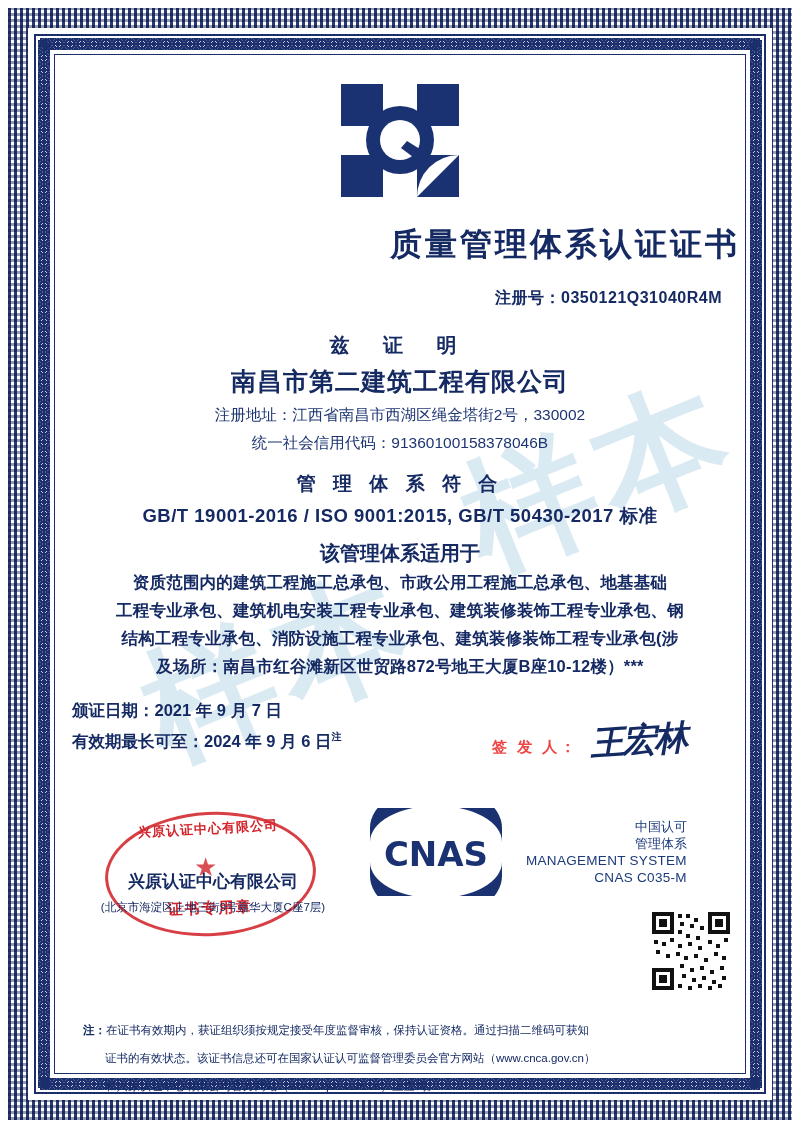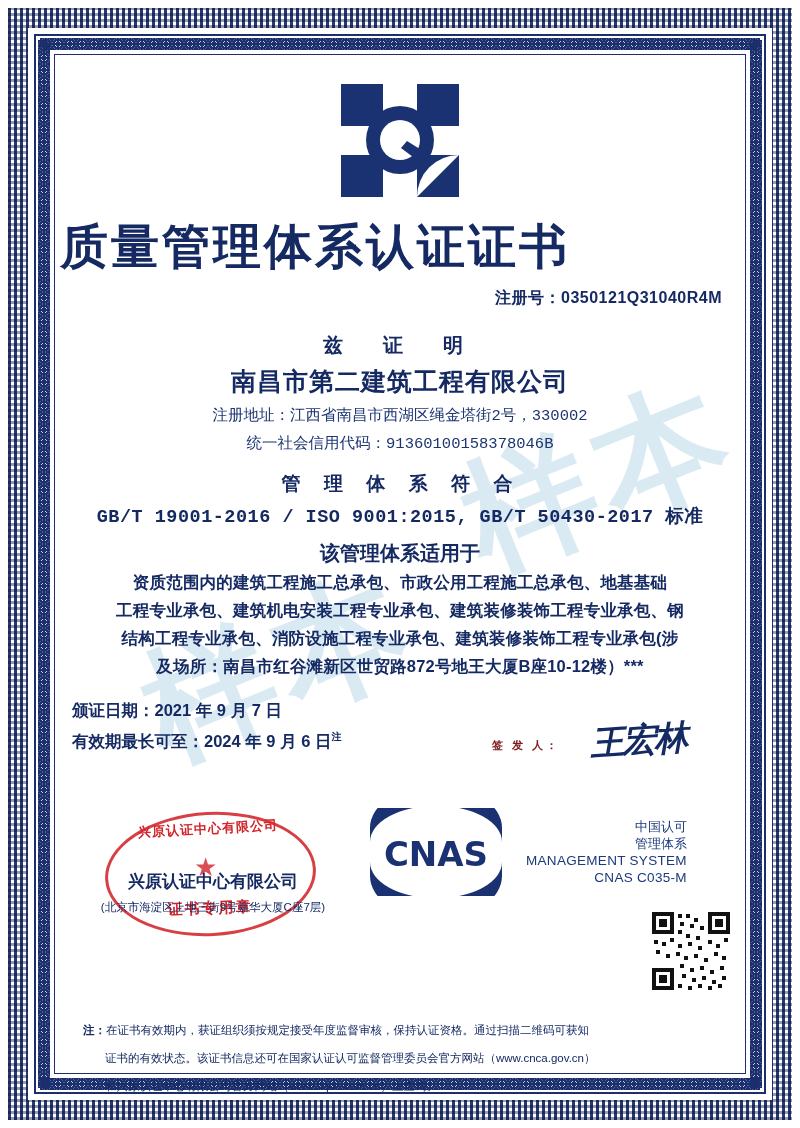--- a/index.html
+++ b/index.html
@@ -121,44 +121,43 @@
   .logo-wrap {
     position: absolute;
     left: 0; right: 0; top: 18px;
     display: flex;
     justify-content: center;
   }
 
   
   .cert-title {
     position: absolute;
-    left: 0; right: 0; top: 155px;
-    text-align: left;
+    left: 0; right: 0; top: 163px;
+    text-align: right;
     font-family: "DejaVu Sans", sans-serif;
     font-weight: bold;
-    font-size: 48px;
+    font-size: 32px;
     letter-spacing: 3px;
     color: #152a63;
   }
 
   .reg-no {
     position: absolute;
     right: 18px; top: 228px;
     font-size: 16px;
     font-weight: bold;
     color: #152a63;
     letter-spacing: 0.5px;
   }
 
   .line-center {
     position: absolute;
     left: 0; right: 0;
     text-align: center;
     color: #152a63;
-    font-family: Liberation Mono, monospace;
   }
   .zi-zheng-ming {
     top: 272px;
     font-size: 20px;
     font-weight: bold;
     letter-spacing: 14px;
   }
   .company-name {
     top: 305px;
     font-size: 25px;
@@ -218,23 +217,23 @@
     font-weight: bold;
     color: #152a63;
   }
   .valid-date .sup {
     font-size: 10px;
     vertical-align: super;
   }
   .signer-label {
     position: absolute;
     left: 432px; top: 678px;
-    font-size: 11px;
-    font-weight: bold;
-    color: #7f1d1d;
+    font-size: 15px;
+    font-weight: bold;
+    color: #ef4444;
     letter-spacing: 3px;
   }
   .signature {
     position: absolute;
     left: 530px; top: 658px;
     font-family: "DejaVu Serif", serif;
     font-size: 34px;
     color: #142a63;
     font-weight: bold;
     font-style: italic;

